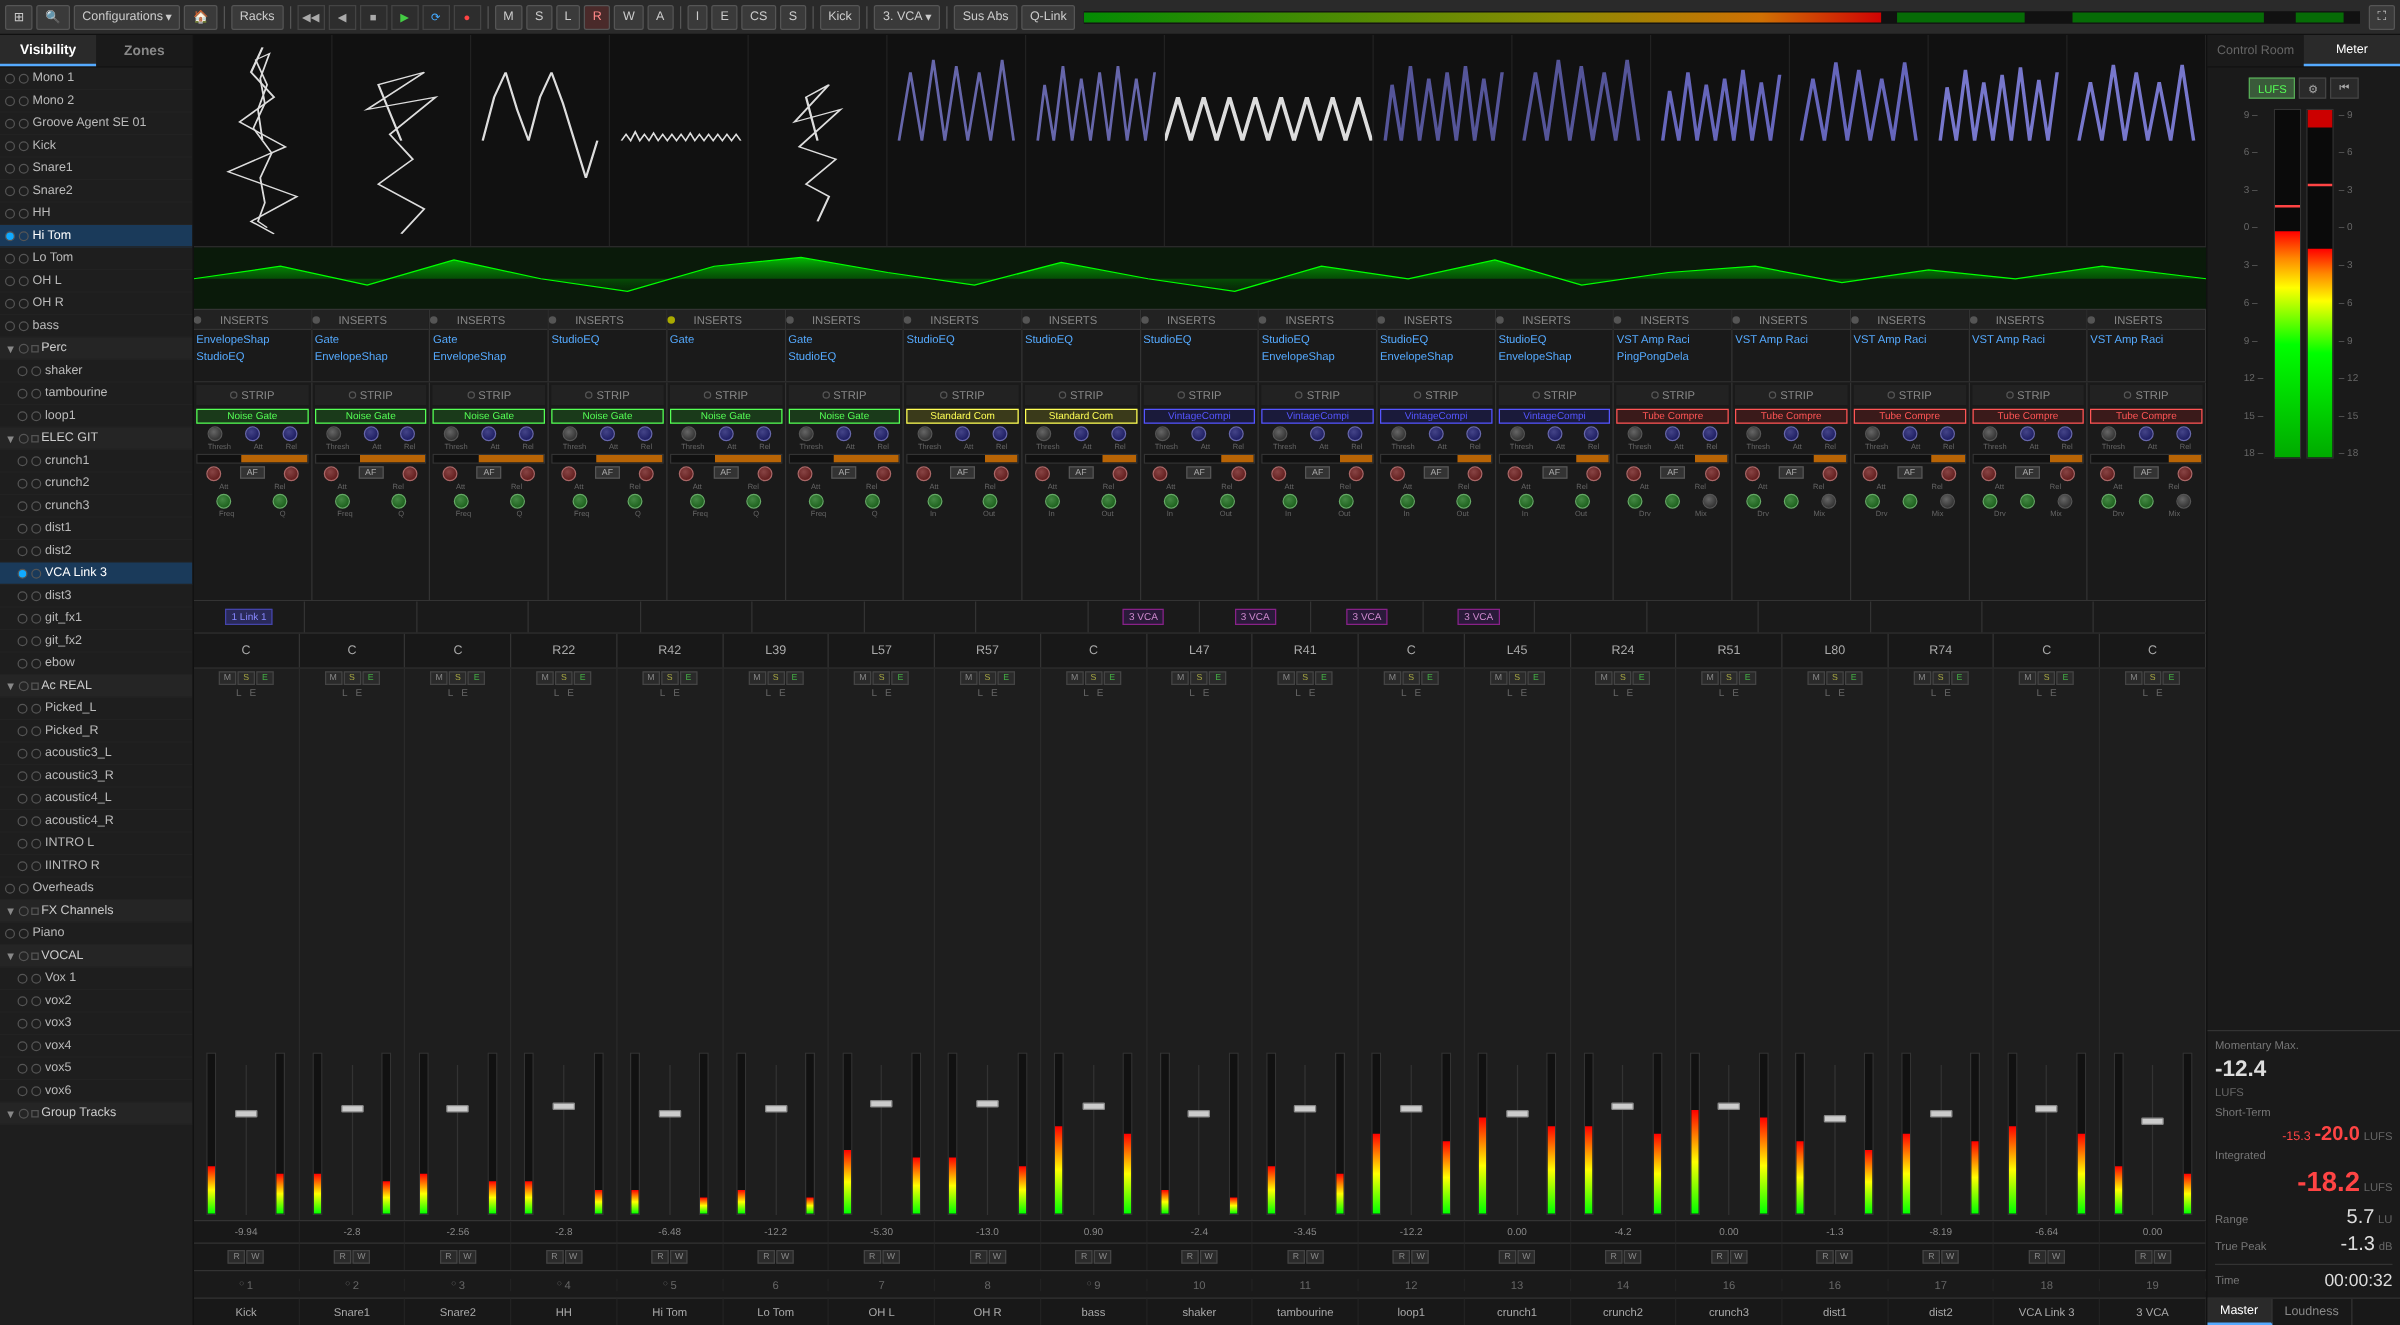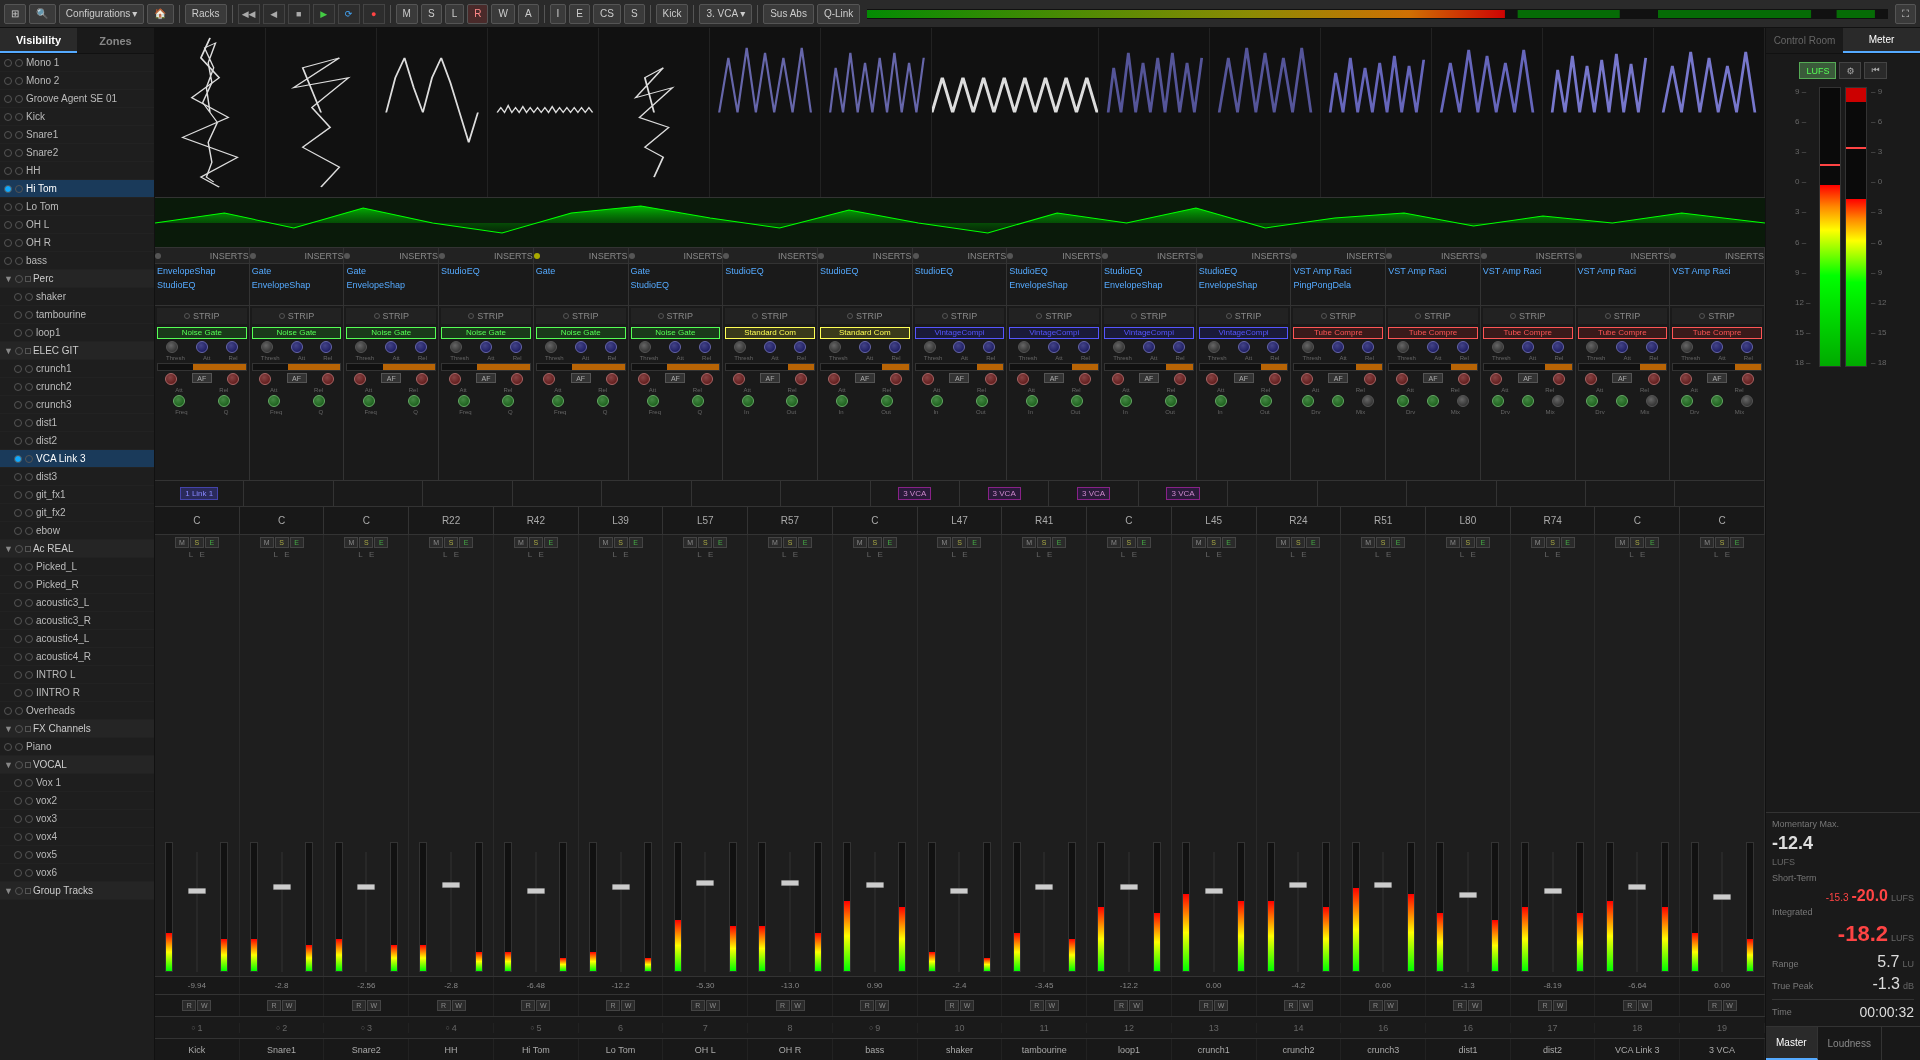--- a/index.html
+++ b/index.html
@@ -150,21 +150,21 @@
       flex: 1;
       border-right: 1px solid #333;
       display: flex;
       flex-direction: column;
     }
     .insert-header {
       height: 16px;
       background: #222;
       display: flex;
       align-items: center;
-      justify-content: space-between;
+      justify-content: flex-start;
       font-size: 9px;
       color: #888;
       border-bottom: 1px solid #333;
       gap: 15px;
     }
     .insert-dot { width: 6px; height: 6px; border-radius: 50%; background: #555; }
     .insert-dot.yellow { background: #aa0; }
     .insert-slot {
       height: 14px;
       display: flex;
@@ -434,21 +434,21 @@
       color: #f44;
       font-weight: bold;
     }
     .loudness-unit {
       font-size: 9px;
       color: #666;
     }
 
     
     #bottom-tabs {
-      height: 34px;
+      height: 22px;
       background: #181818;
       border-top: 1px solid #333;
       display: flex;
     }
     .bottom-tab {
       padding: 0 10px;
       height: 100%;
       display: flex;
       align-items: center;
       font-size: 10px;

